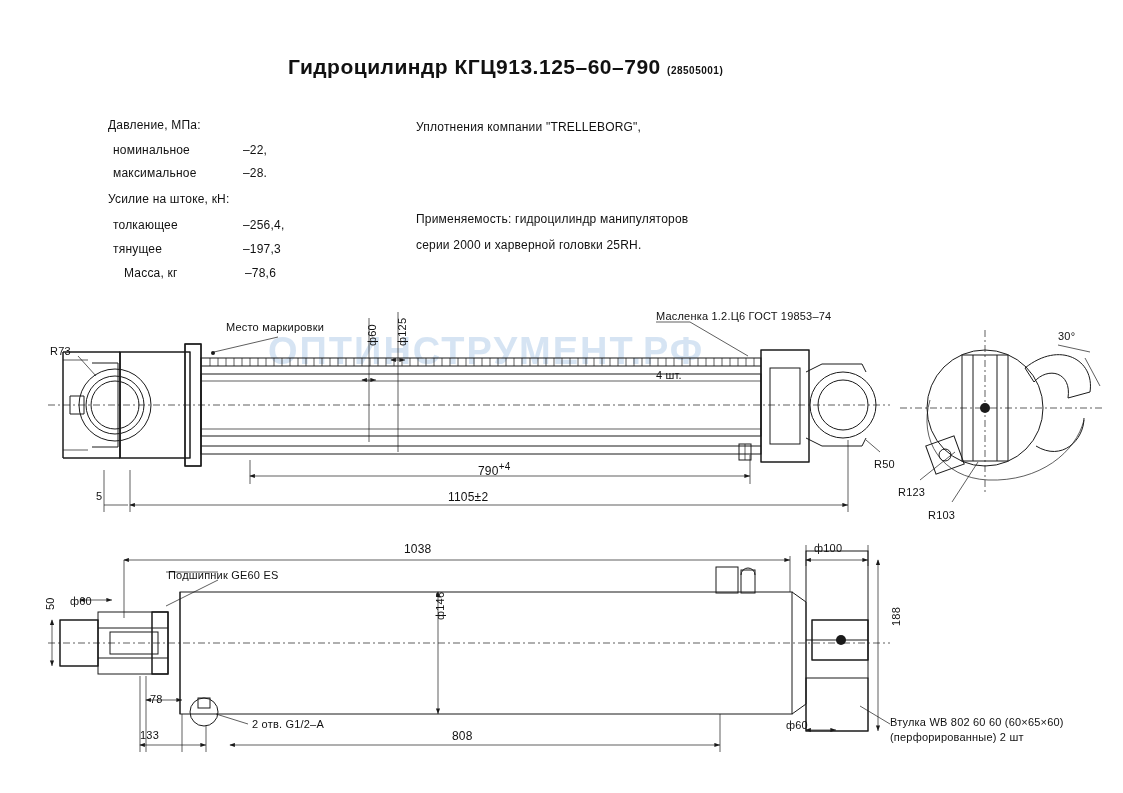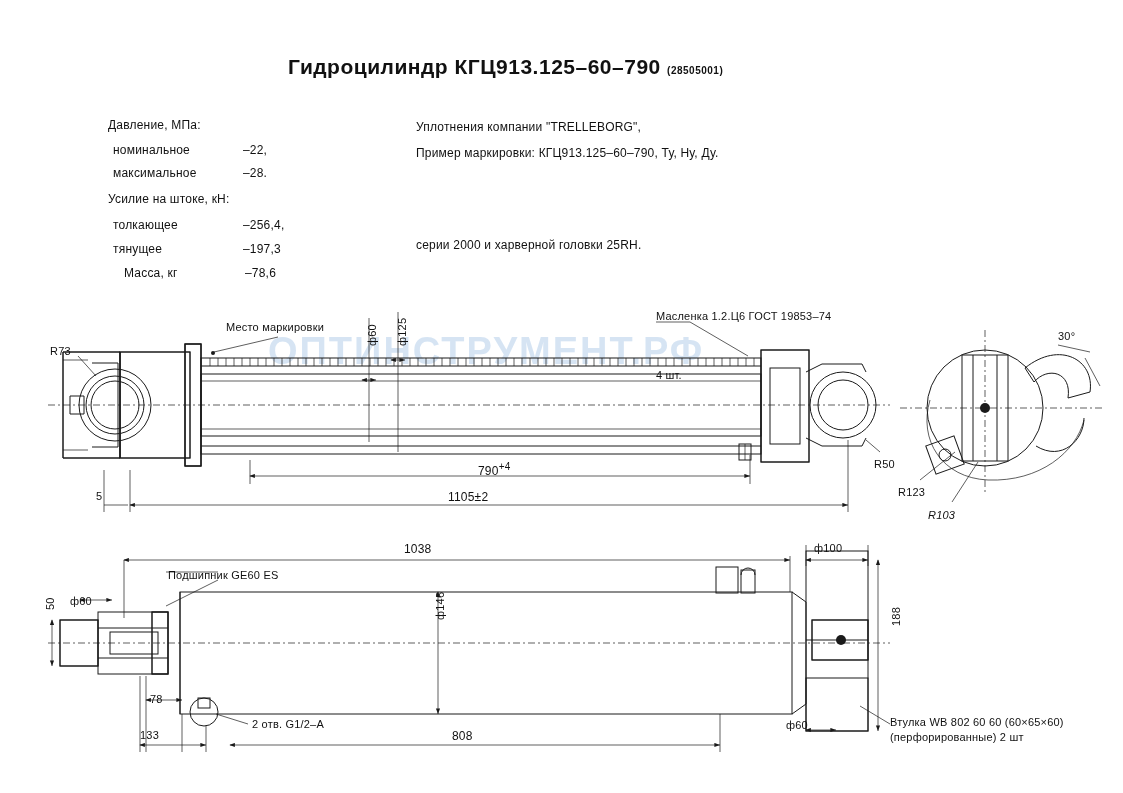--- a/index.html
+++ b/index.html
@@ -38,21 +38,21 @@
 
   <div class="t" style="left:108px;top:192px;">Усилие на штоке, кН:</div>
   <div class="t" style="left:113px;top:218px;text-align:right;">толкающее</div>
   <div class="t" style="left:243px;top:218px;">–256,4,</div>
   <div class="t" style="left:113px;top:242px;">тянущее</div>
   <div class="t" style="left:243px;top:242px;">–197,3</div>
   <div class="t" style="left:113px;top:266px;margin-left:11px;">Масса, кг</div>
   <div class="t" style="left:245px;top:266px;">–78,6</div>
 
   <div class="t" style="left:416px;top:120px;">Уплотнения компании "TRELLEBORG",</div>
-  <div class="t" style="left:416px;top:146px;">Пример маркировки: КГЦ913.125–60–790, Ту, Ну, Ду.</div>
+  <div class="t" style="left:416px;top:212px;">Применяемость: гидроцилиндр манипуляторов</div>
   <div class="t" style="left:416px;top:238px;">серии 2000 и харверной головки 25RH.</div>
 
   <div class="wm">ОПТИНСТРУМЕНТ.РФ</div>
 
   <svg width="1123" height="793">
     <defs>
       <pattern id="h45" width="6" height="6" patternUnits="userSpaceOnUse" patternTransform="rotate(45)">
         <line x1="0" y1="0" x2="0" y2="6" class="hatch"></line>
       </pattern>
       <pattern id="h135" width="6" height="6" patternUnits="userSpaceOnUse" patternTransform="rotate(-45)">
@@ -297,21 +297,21 @@
   <div class="t small vert" style="left:396px;top:346px;">ф125</div>
   <div class="t small" style="left:656px;top:310px;">Масленка 1.2.Ц6 ГОСТ 19853–74</div>
   <div class="t small" style="left:656px;top:325px;margin-top:44px;">4 шт.</div>
   <div class="t" style="left:478px;top:461px;"><span>790</span><sup class="tiny">+4</sup></div>
   <div class="t" style="left:448px;top:490px;">1105±2</div>
   <div class="t small" style="left:96px;top:490px;">5</div>
   <div class="t small" style="left:874px;top:458px;">R50</div>
 
   <div class="t small" style="left:1058px;top:330px;">30°</div>
   <div class="t small" style="left:898px;top:486px;">R123</div>
-  <div class="t small" style="left:928px;top:509px;font-style:italic;">R103</div>
+  <div class="t small" style="left:928px;top:509px;">R103</div>
 
   <div class="t" style="left:404px;top:542px;">1038</div>
   <div class="t small" style="left:814px;top:542px;">ф100</div>
   <div class="t small" style="left:70px;top:595px;">ф60</div>
   <div class="t small vert" style="left:44px;top:610px;">50</div>
   <div class="t small" style="left:168px;top:569px;">Подшипник GE60 ES</div>
   <div class="t small vert" style="left:434px;top:620px;">ф146</div>
   <div class="t small vert" style="left:890px;top:626px;">188</div>
   <div class="t small" style="left:150px;top:693px;">78</div>
   <div class="t small" style="left:140px;top:729px;">133</div>

